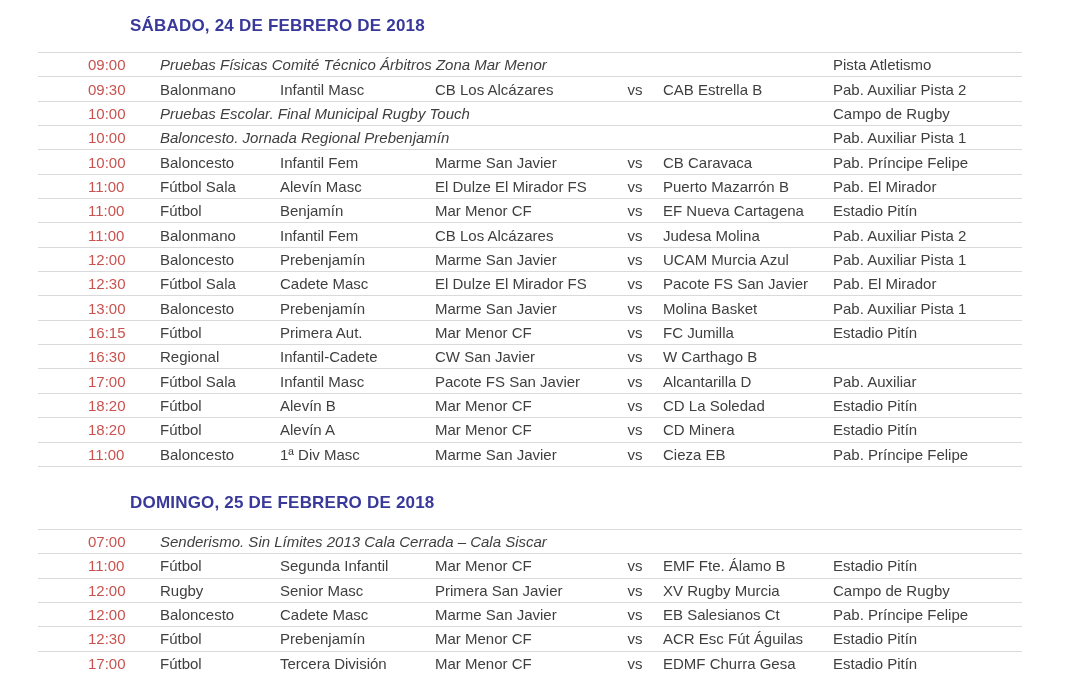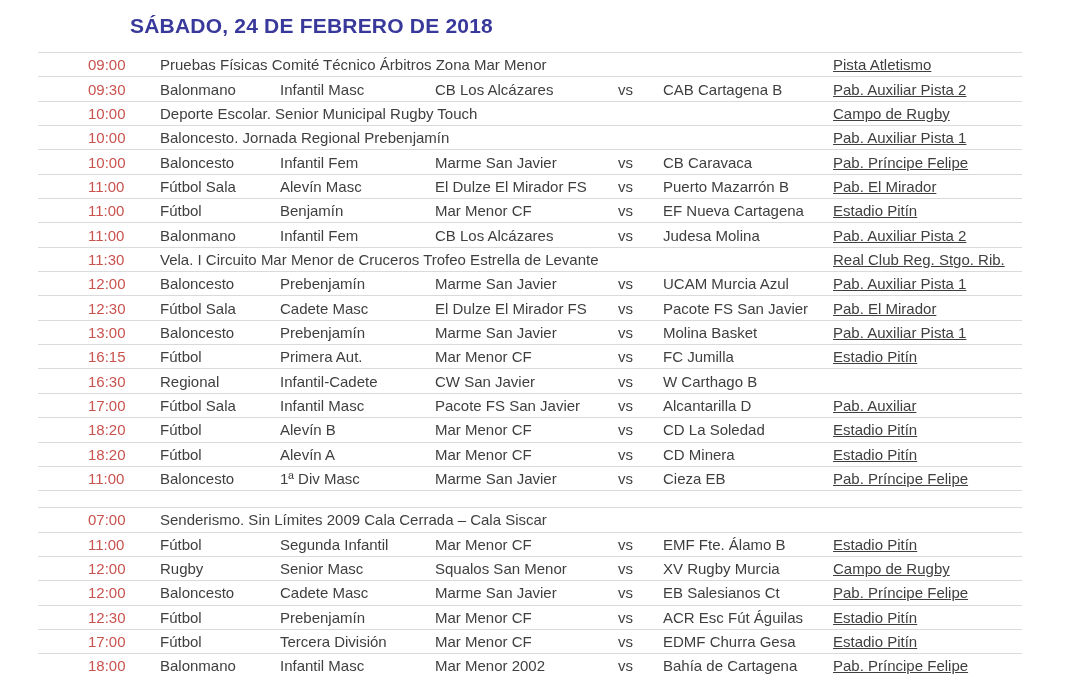--- a/index.html
+++ b/index.html
@@ -8,65 +8,65 @@
     --text:#3F3F3F;
     --divider:#DADADA;
   }
   html,body{margin:0;padding:0;}
   body{
     width:1080px;height:675px;overflow:hidden;background:#FFFFFF;
     font-family:"Liberation Sans", sans-serif;font-size:15px;color:var(--text);
   }
   .sheet{position:relative;width:1080px;height:675px;background:#FFFFFF;}
   .section-title{
-    font-weight:bold;color:var(--blue);font-size:21px;
+    font-weight:bold;color:var(--blue);font-size:17px;
     line-height:20px;margin:16px 0 2px 130px;letter-spacing:.2px;
     white-space:nowrap;
   }
   .section-title.later{margin-top:26px;margin-bottom:1px;}
   .rows{margin-left:38px;width:984px;margin-top:16px;}
   .section-sat .rows{border-bottom:1px solid var(--divider);}
   .row{
     display:flex;align-items:center;height:24.35px;box-sizing:border-box;
     border-top:1px solid var(--divider);white-space:nowrap;
   }
   .cell{flex:none;box-sizing:border-box;overflow:visible;}
   .c-time{width:112px;padding-left:50px;color:var(--red);}
   .c-sport{width:120px;padding-left:10px;}
   .c-cat{width:155px;padding-left:10px;}
   .c-home{width:193px;padding-left:10px;}
-  .c-vs{width:34px;}
+  .c-vs{width:34px;text-align:center;}
   .c-away{width:171px;padding-left:11px;}
-  .c-venue{width:199px;padding-left:10px;text-decoration:underline;}
-  .c-desc{width:673px;padding-left:10px;}
+  .c-venue{width:199px;padding-left:10px;}
+  .c-desc{width:673px;padding-left:10px;font-style:italic;}
 </style>
 </head>
 <body>
 
 <div class="sheet" id="sheet">
     <div class="section section-sat">
       <div class="section-title">SÁBADO, 24 DE FEBRERO DE 2018</div>
       <div class="rows">
         <div class="row">
           <div class="cell c-time">09:00</div>
           <div class="cell c-desc">Pruebas Físicas Comité Técnico Árbitros Zona Mar Menor</div>
           <div class="cell c-venue">Pista Atletismo</div>
         </div>
         <div class="row">
           <div class="cell c-time">09:30</div>
           <div class="cell c-sport">Balonmano</div>
           <div class="cell c-cat">Infantil Masc</div>
           <div class="cell c-home">CB Los Alcázares</div>
           <div class="cell c-vs">vs</div>
-          <div class="cell c-away">CAB Cartagena B</div>
+          <div class="cell c-away">CAB Estrella B</div>
           <div class="cell c-venue">Pab. Auxiliar Pista 2</div>
         </div>
         <div class="row">
           <div class="cell c-time">10:00</div>
-          <div class="cell c-desc">Deporte Escolar. Senior Municipal Rugby Touch</div>
+          <div class="cell c-desc">Pruebas Escolar. Final Municipal Rugby Touch</div>
           <div class="cell c-venue">Campo de Rugby</div>
         </div>
         <div class="row">
           <div class="cell c-time">10:00</div>
           <div class="cell c-desc">Baloncesto. Jornada Regional Prebenjamín</div>
           <div class="cell c-venue">Pab. Auxiliar Pista 1</div>
         </div>
         <div class="row">
           <div class="cell c-time">10:00</div>
           <div class="cell c-sport">Baloncesto</div>
@@ -95,25 +95,20 @@
           <div class="cell c-venue">Estadio Pitín</div>
         </div>
         <div class="row">
           <div class="cell c-time">11:00</div>
           <div class="cell c-sport">Balonmano</div>
           <div class="cell c-cat">Infantil Fem</div>
           <div class="cell c-home">CB Los Alcázares</div>
           <div class="cell c-vs">vs</div>
           <div class="cell c-away">Judesa Molina</div>
           <div class="cell c-venue">Pab. Auxiliar Pista 2</div>
-        </div>
-        <div class="row">
-          <div class="cell c-time">11:30</div>
-          <div class="cell c-desc">Vela. I Circuito Mar Menor de Cruceros Trofeo Estrella de Levante</div>
-          <div class="cell c-venue">Real Club Reg. Stgo. Rib.</div>
         </div>
         <div class="row">
           <div class="cell c-time">12:00</div>
           <div class="cell c-sport">Baloncesto</div>
           <div class="cell c-cat">Prebenjamín</div>
           <div class="cell c-home">Marme San Javier</div>
           <div class="cell c-vs">vs</div>
           <div class="cell c-away">UCAM Murcia Azul</div>
           <div class="cell c-venue">Pab. Auxiliar Pista 1</div>
         </div>
@@ -184,40 +179,41 @@
           <div class="cell c-sport">Baloncesto</div>
           <div class="cell c-cat">1ª Div Masc</div>
           <div class="cell c-home">Marme San Javier</div>
           <div class="cell c-vs">vs</div>
           <div class="cell c-away">Cieza EB</div>
           <div class="cell c-venue">Pab. Príncipe Felipe</div>
         </div>
       </div>
     </div>
     <div class="section section-sun">
+      <div class="section-title later">DOMINGO, 25 DE FEBRERO DE 2018</div>
       <div class="rows">
         <div class="row">
           <div class="cell c-time">07:00</div>
-          <div class="cell c-desc">Senderismo. Sin Límites 2009  Cala Cerrada – Cala Siscar</div>
+          <div class="cell c-desc">Senderismo. Sin Límites 2013  Cala Cerrada – Cala Siscar</div>
           <div class="cell c-venue"></div>
         </div>
         <div class="row">
           <div class="cell c-time">11:00</div>
           <div class="cell c-sport">Fútbol</div>
           <div class="cell c-cat">Segunda Infantil</div>
           <div class="cell c-home">Mar Menor CF</div>
           <div class="cell c-vs">vs</div>
           <div class="cell c-away">EMF Fte. Álamo B</div>
           <div class="cell c-venue">Estadio Pitín</div>
         </div>
         <div class="row">
           <div class="cell c-time">12:00</div>
           <div class="cell c-sport">Rugby</div>
           <div class="cell c-cat">Senior Masc</div>
-          <div class="cell c-home">Squalos San Menor</div>
+          <div class="cell c-home">Primera San Javier</div>
           <div class="cell c-vs">vs</div>
           <div class="cell c-away">XV Rugby Murcia</div>
           <div class="cell c-venue">Campo de Rugby</div>
         </div>
         <div class="row">
           <div class="cell c-time">12:00</div>
           <div class="cell c-sport">Baloncesto</div>
           <div class="cell c-cat">Cadete Masc</div>
           <div class="cell c-home">Marme San Javier</div>
           <div class="cell c-vs">vs</div>

